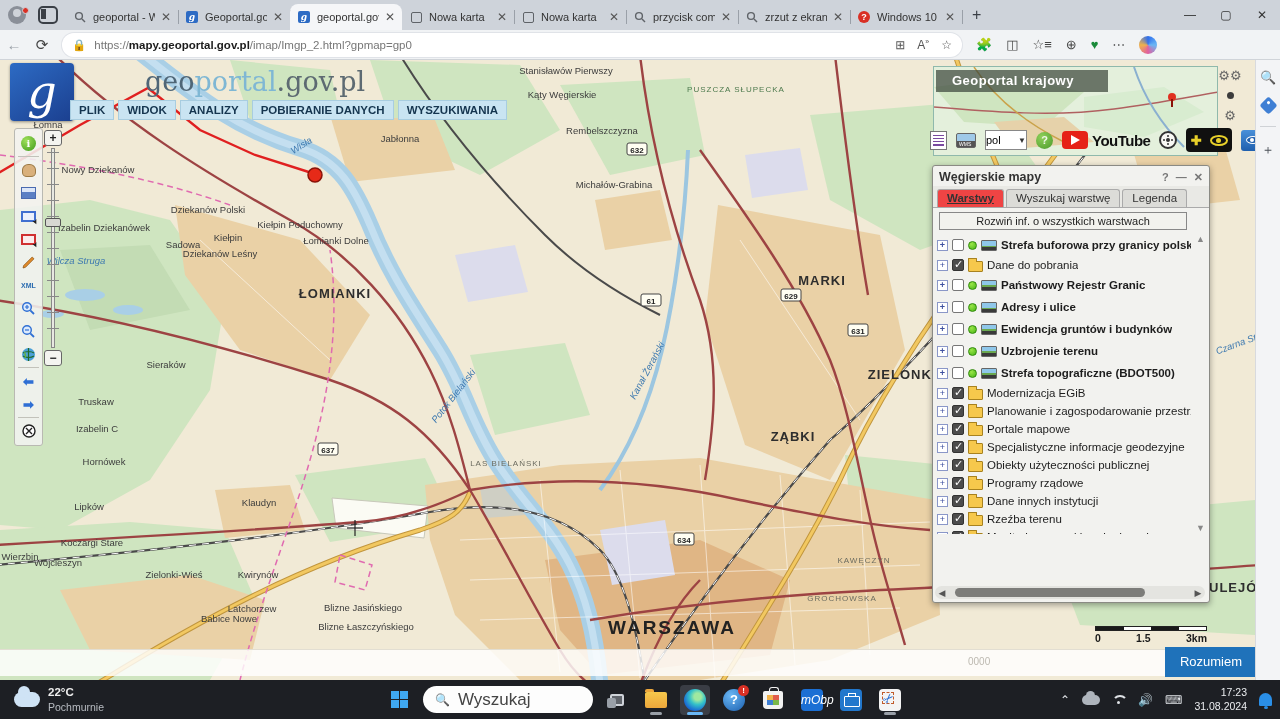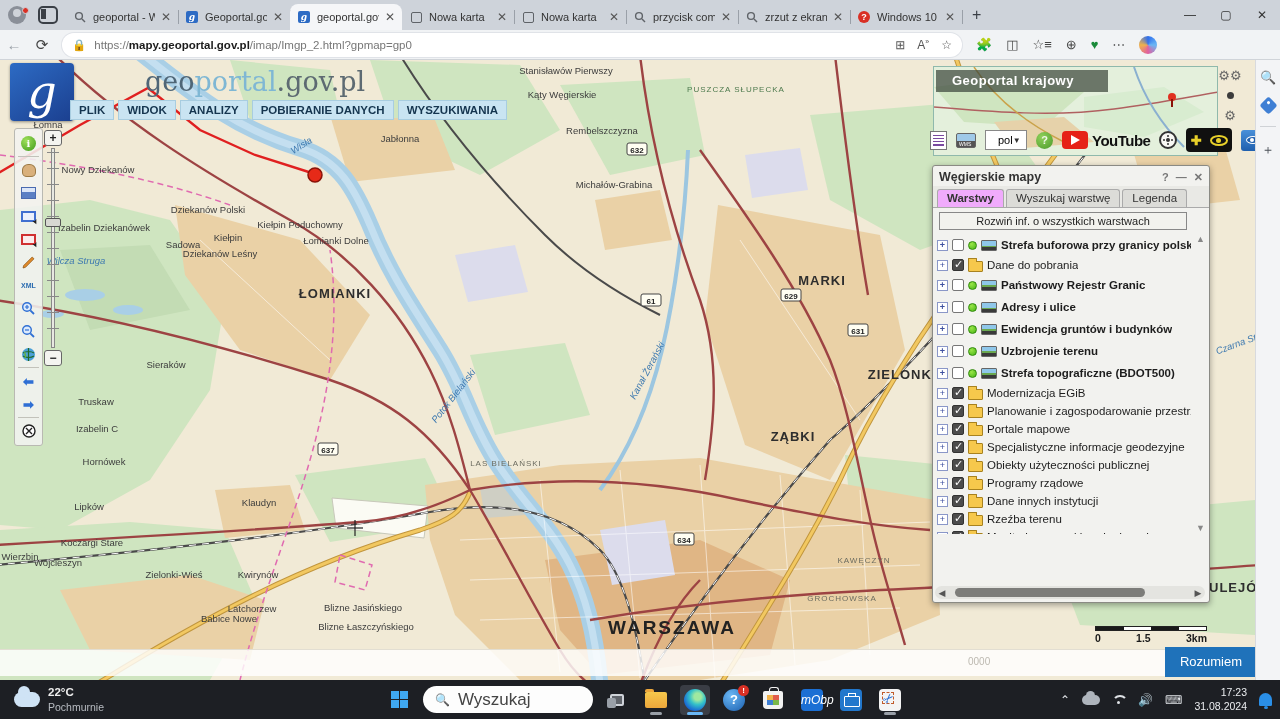--- a/index.html
+++ b/index.html
@@ -82,21 +82,21 @@
   .ov-marker::after { content:""; position:absolute; left:3.5px; top:6px; width:2px; height:8px; background:#8a1208; }
   #ov-side { left:1218px; top:8px; width:24px; display:flex; flex-direction:column; align-items:center; gap:9px; color:#555; }
   .gear { font-size:13px; color:#666; }
   .dotbtn { width:7px; height:7px; border-radius:50%; background:#3c3c3c; }
 
   #ctrlrow { left:930px; top:65px; height:30px; display:flex; align-items:center; gap:9px; }
   .ic-list { width:17px; height:19px; background:#fff; border:1px solid #777; display:flex; flex-direction:column; gap:2px; padding:3px 2px; }
   .ic-list i { height:1.5px; background:#7a4aa0; }
   .ic-wms { width:20px; height:15px; background:linear-gradient(#9fc9e8 0 55%,#555 55%); border:1px solid #666; border-radius:2px; position:relative; }
   .ic-wms::after { content:"WMS"; position:absolute; bottom:0; left:2px; font-size:5px; color:#fff; }
-  #lang-select { width:42px; height:20px; border:1px solid #888; background:#fff; font-size:11px; display:flex; align-items:center; justify-content:space-between; padding:0 12px; }
+  #lang-select { width:42px; height:20px; border:1px solid #888; background:#fff; font-size:11px; display:flex; align-items:center; justify-content:space-between; padding:0 0; }
   .ic-help { width:17px; height:17px; border-radius:50%; background:radial-gradient(circle at 35% 30%,#8fd05a,#4a9a2a); color:#eef7e8; font-size:11px; font-weight:bold; text-align:center; line-height:17px; }
   #yt { display:flex; align-items:center; gap:4px; }
   #yt .ytbadge { width:26px; height:18px; background:#e62117; border-radius:4px; position:relative; }
   #yt .ytbadge::after { content:""; position:absolute; left:9px; top:4px; border-left:9px solid #fff; border-top:5px solid transparent; border-bottom:5px solid transparent; }
   #yt .ytword { font-size:15px; font-weight:bold; color:#111; letter-spacing:-.5px; }
   .ic-wheel { width:18px; height:18px; border-radius:50%; border:2px solid #333; position:relative; background:#f8f8f4; }
   .ic-wheel::after { content:""; position:absolute; left:5px; top:5px; width:4px; height:4px; border-radius:50%; background:#333; box-shadow:0 -4px 0 -1px #333,0 4px 0 -1px #333,-4px 0 0 -1px #333,4px 0 0 -1px #333; }
   #blackwidget { width:46px; height:24px; background:#101010; border-radius:4px; display:flex; align-items:center; justify-content:space-around; }
   .yplus { color:#e8d02a; font-size:13px; font-weight:bold; }
   .yeye { width:18px; height:11px; border:2px solid #e8d02a; border-radius:50%; position:relative; }
@@ -105,21 +105,21 @@
   .weye { width:14px; height:8px; border:1.5px solid #fff; border-radius:50%; position:relative; background:#1f5fae; }
   .weye::after { content:""; position:absolute; left:3.5px; top:1px; width:4px; height:4px; border-radius:50%; background:#fff; }
 
   
   #layers-panel { left:932px; top:105px; width:278px; height:438px; background:#f2f2ef; border:1px solid #8a8a84; box-shadow:0 2px 6px rgba(0,0,0,.35); border-radius:3px; }
   #lp-title { height:20px; display:flex; align-items:center; padding:2px 6px 0; font-size:12.5px; font-weight:bold; color:#333; }
   #lp-title .sp { flex:1; }
   .lp-tbtn { color:#777; font-size:11px; margin-left:7px; font-weight:bold; }
   #lp-tabs { display:flex; gap:2px; padding:3px 4px 0; border-bottom:1px solid #aaa; height:22px; background:#e9e9e5; }
   .lp-tab { border:1px solid #aaa; border-bottom:none; border-radius:3px 3px 0 0; background:#dcdcd8; padding:2px 9px; font-size:11.5px; color:#333; }
-  .lp-tab.active { background:#f0abfc; font-weight:bold; }
+  .lp-tab.active { background:#ef4444; font-weight:bold;text-decoration:underline; }
   #lp-expand { margin:4px 6px 2px; width:248px; height:18px; background:#f2f2ee; border:1px solid #888; font-size:11px; color:#222; text-align:center; line-height:16px; }
   #lp-list { position:absolute; left:4px; top:68px; width:254px; height:300px; overflow:hidden; background:#f2f2ef; }
   .lrow { display:flex; align-items:center; gap:4px; white-space:nowrap; overflow:hidden; }
   .lrow.wms { height:22px; font-weight:bold; }
   .lrow.folder { height:18px; }
   .lrow .txt { font-size:11.5px; color:#1d1d1d; overflow:hidden; }
   .expbox { width:11px; height:11px; flex:0 0 11px; background:#fff; border:1px solid #8a97c8; color:#3f51a0; font-size:9px; line-height:9px; text-align:center; }
   .cb { width:12px; height:12px; flex:0 0 12px; background:#fff; border:1px solid #777; border-radius:2px; }
   .cb.checked { background:#4c4c4c; border-color:#333; position:relative; }
   .cb.checked::after { content:"✓"; position:absolute; left:1px; top:-2px; color:#fff; font-size:11px; }

